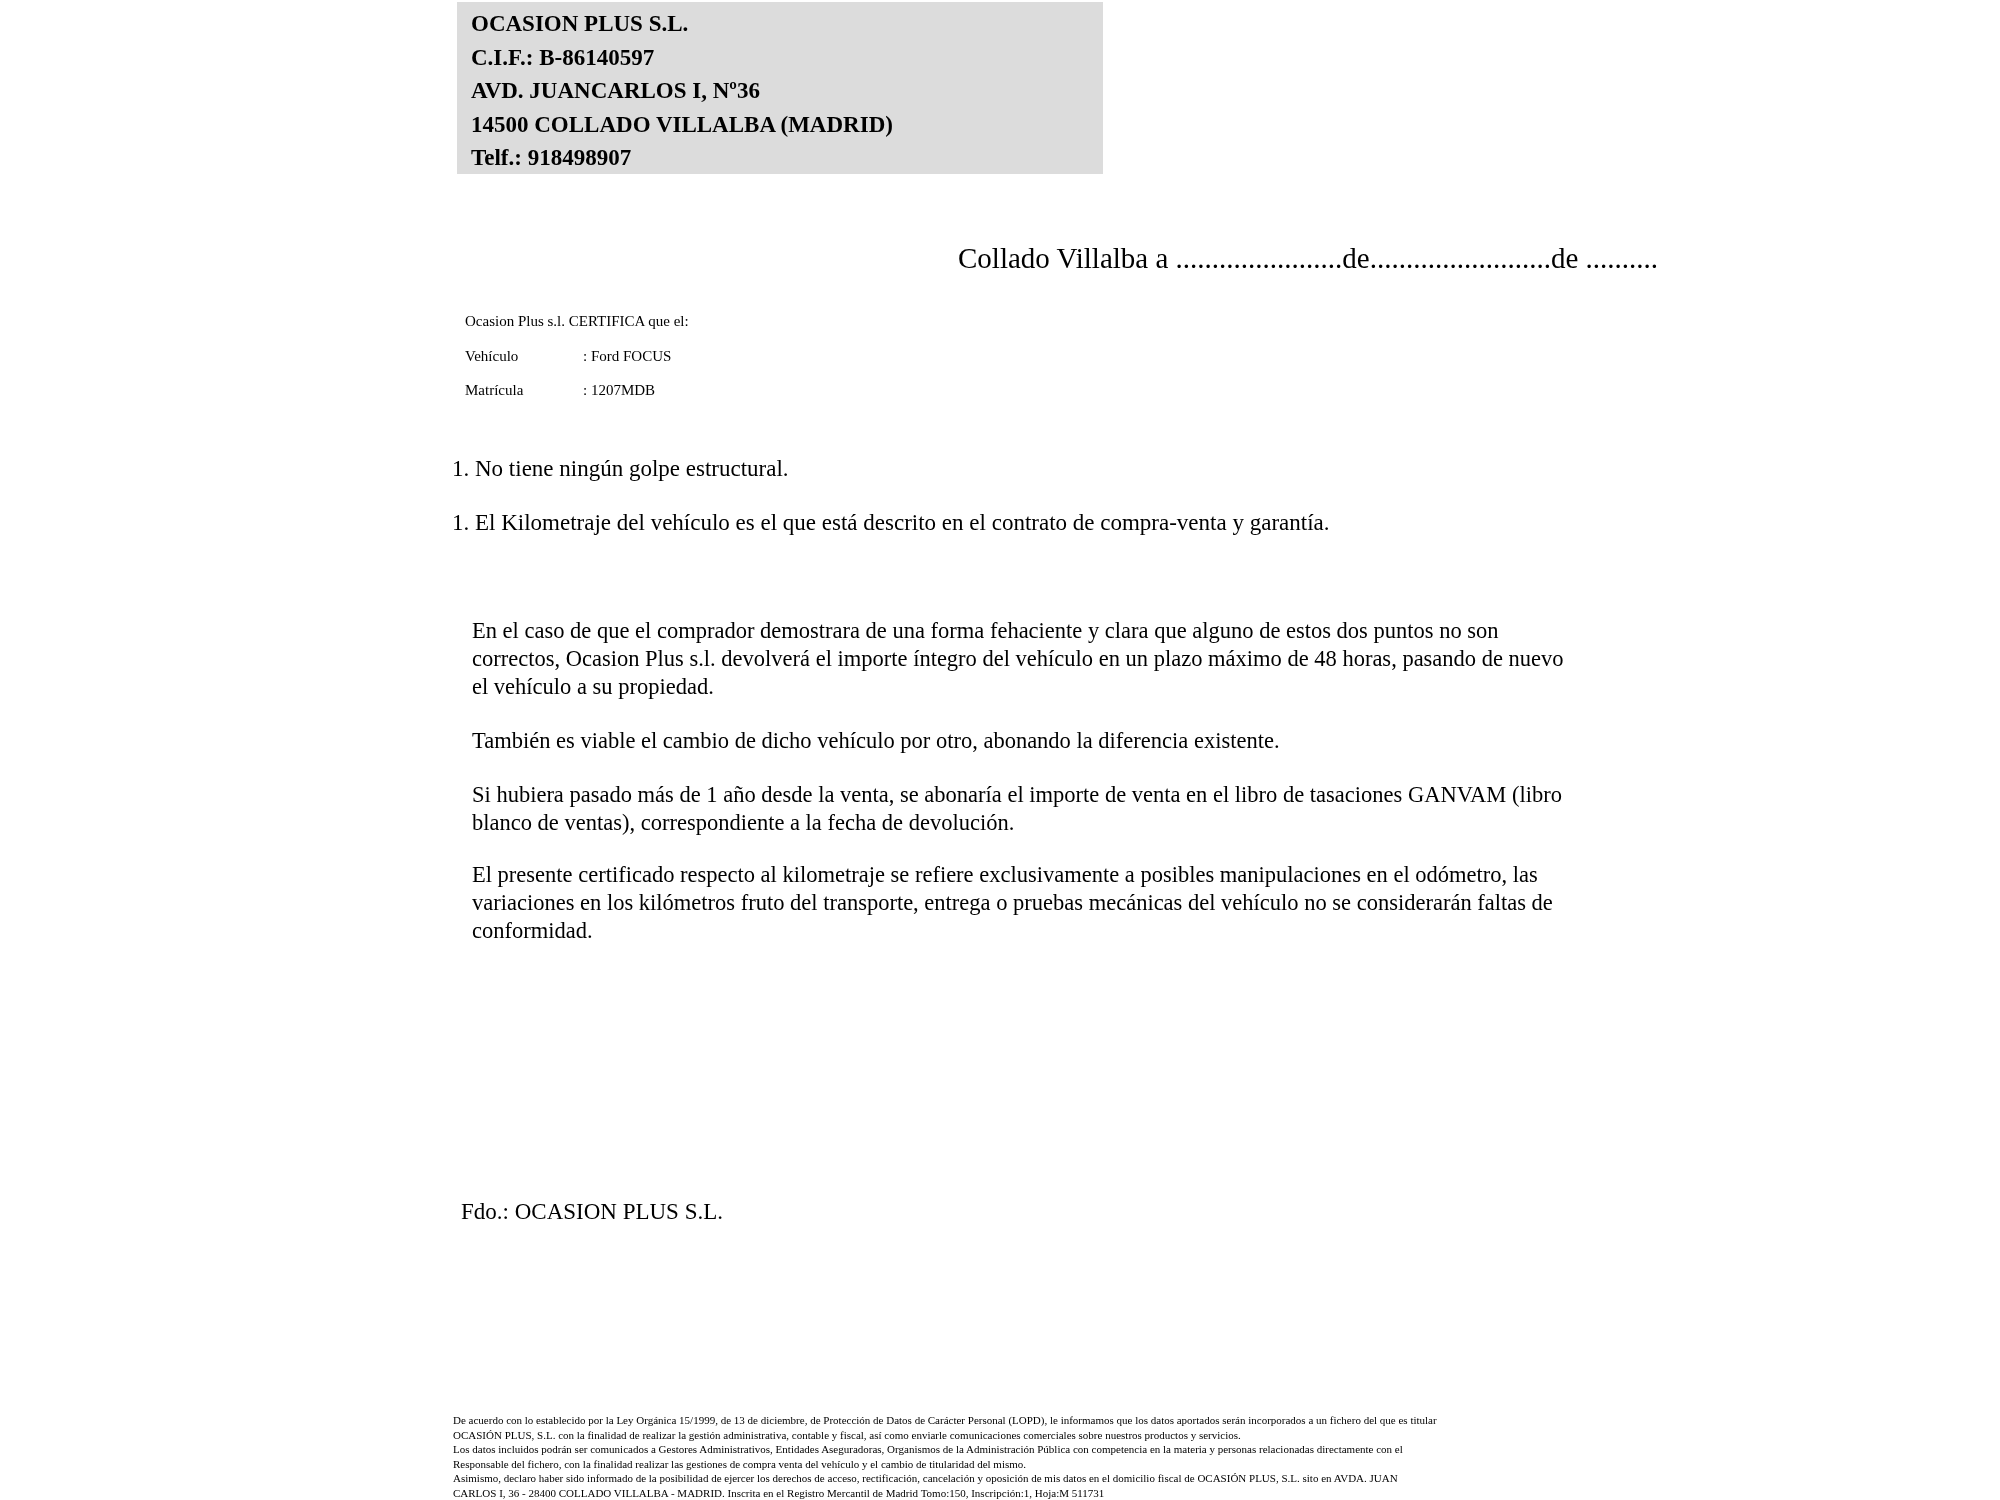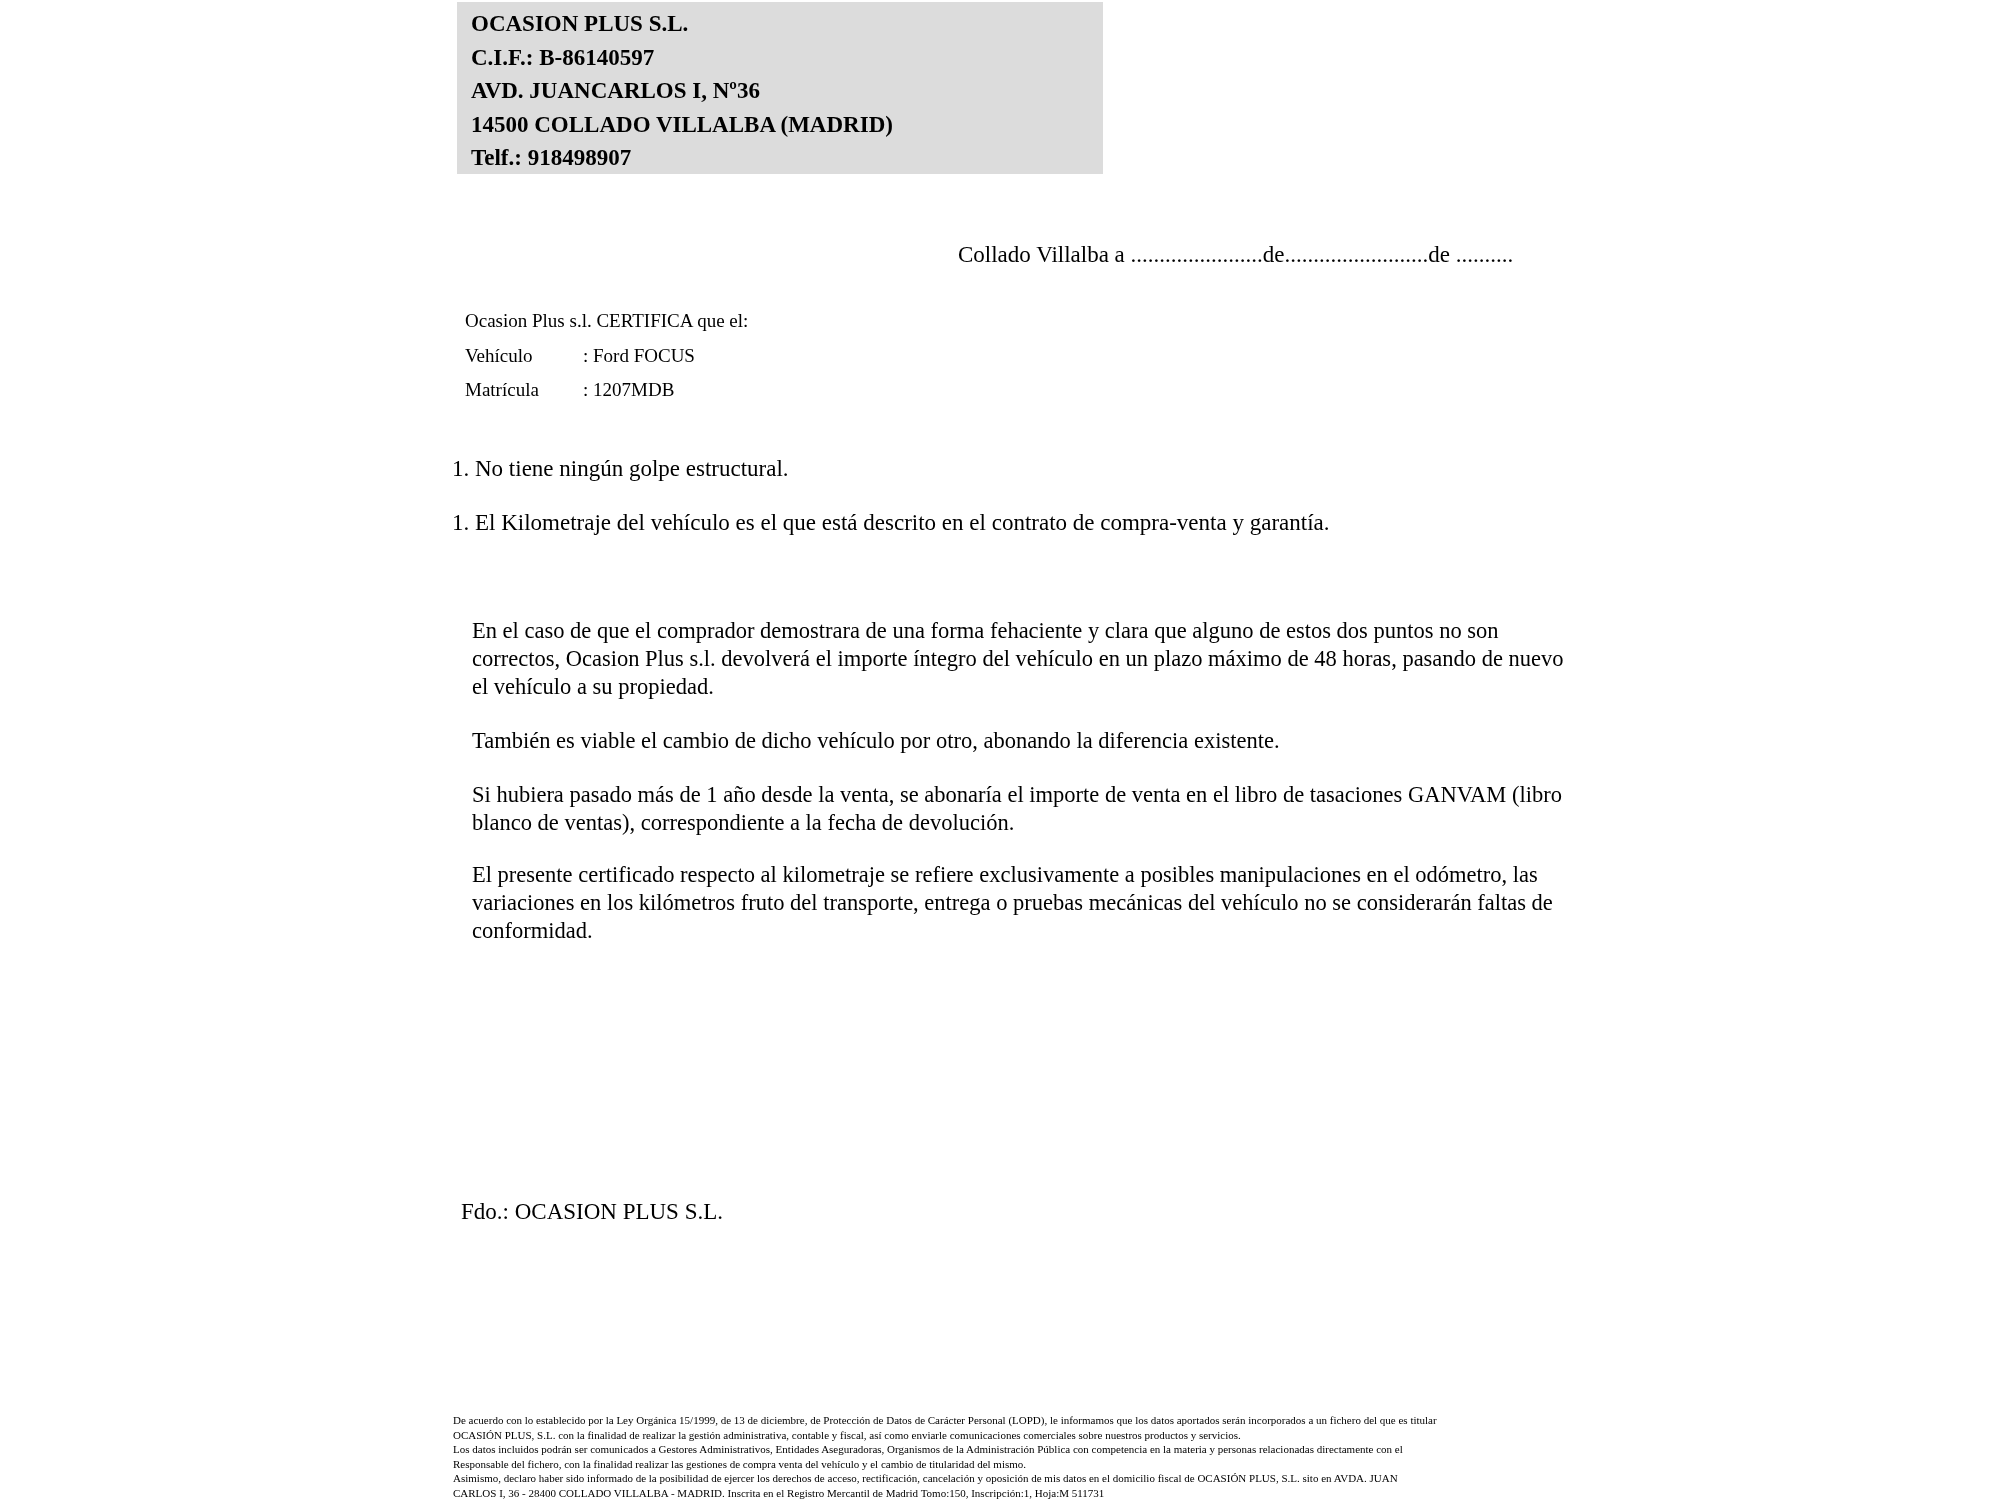--- a/index.html
+++ b/index.html
@@ -26,28 +26,28 @@
     padding: 5px 0 0 14px;
     background: #dcdcdc;
     font-weight: bold;
     font-size: 23px;
     line-height: 33.5px;
   }
   .date-line {
     position: absolute;
     left: 958px;
     top: 242px;
-    font-size: 23px;
+    font-size: 29px;
     white-space: nowrap;
   }
   .certify {
     position: absolute;
     left: 465px;
     top: 304px;
-    font-size: 19px;
+    font-size: 15px;
     line-height: 34.5px;
   }
   .certify .lbl {
     display: inline-block;
     width: 118px;
   }
   .certify .lbl .u {
     text-align: right;
   }
   .item {

